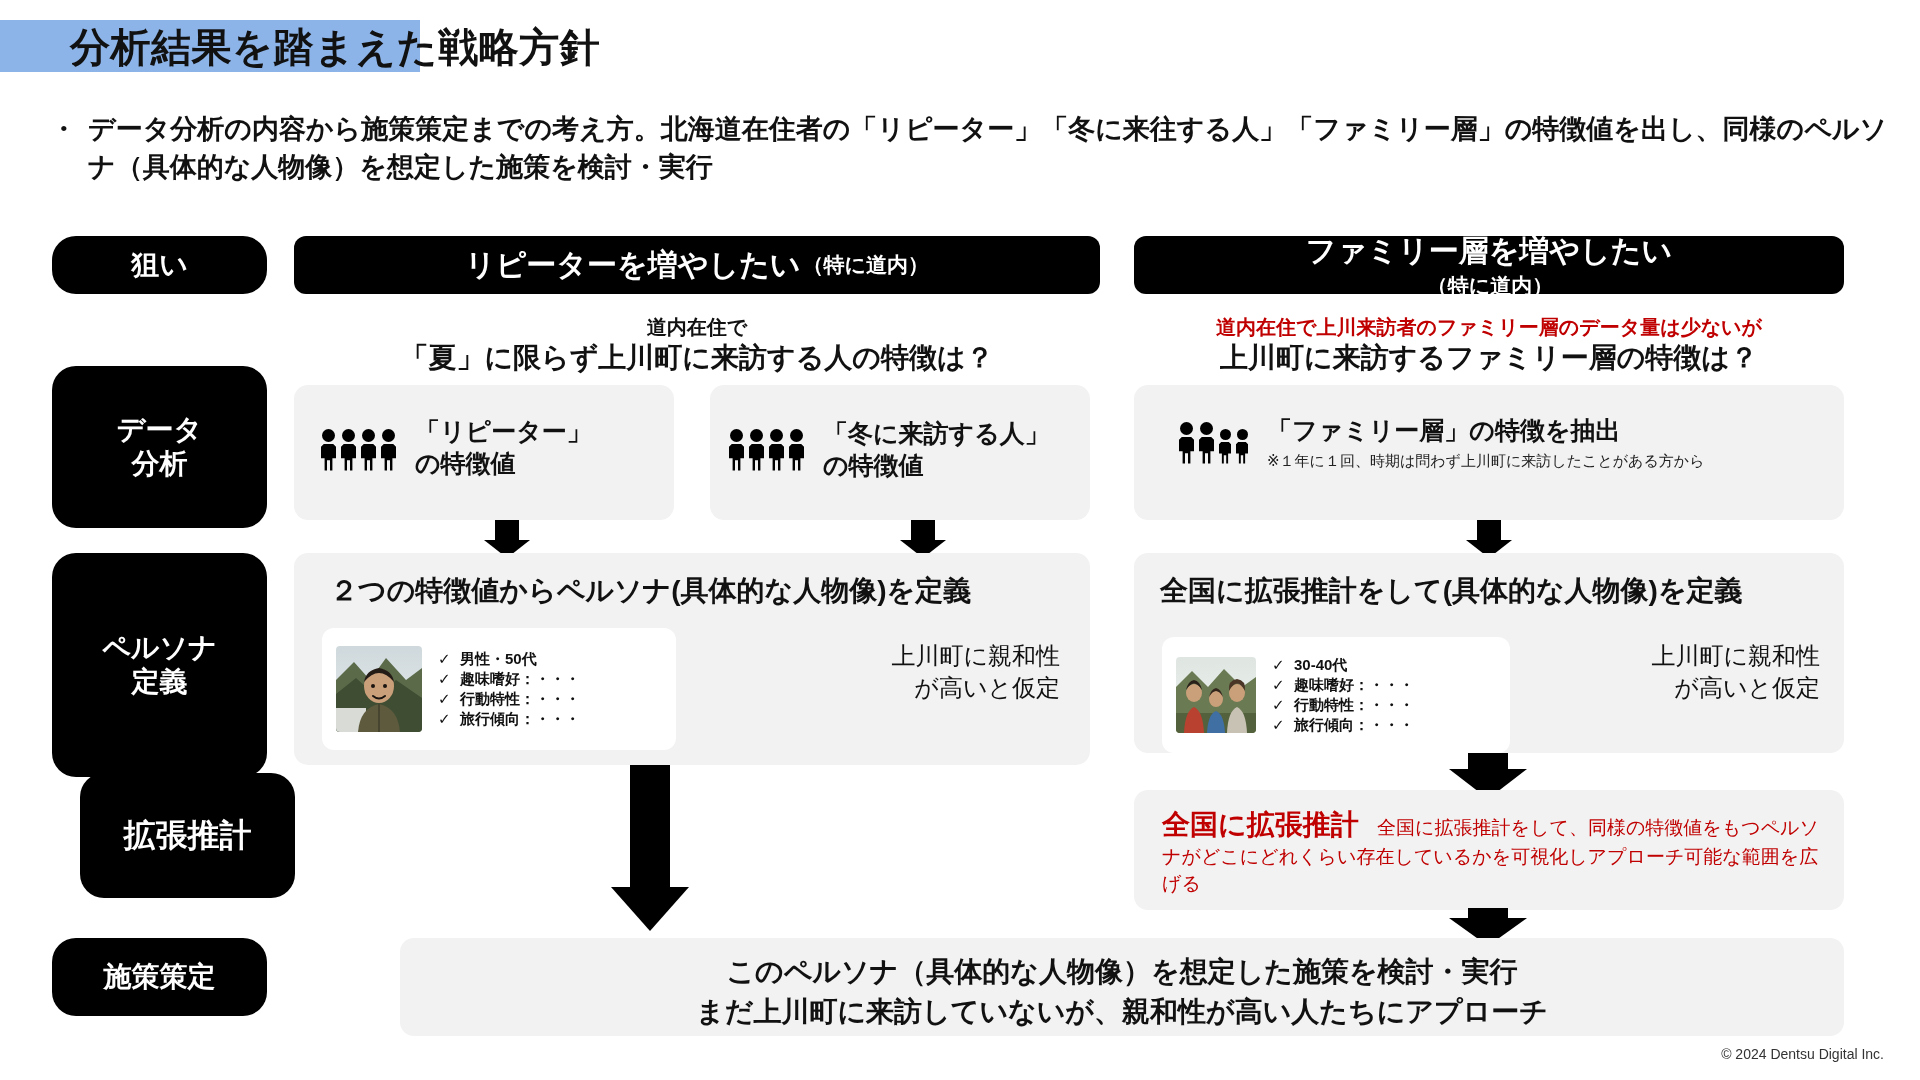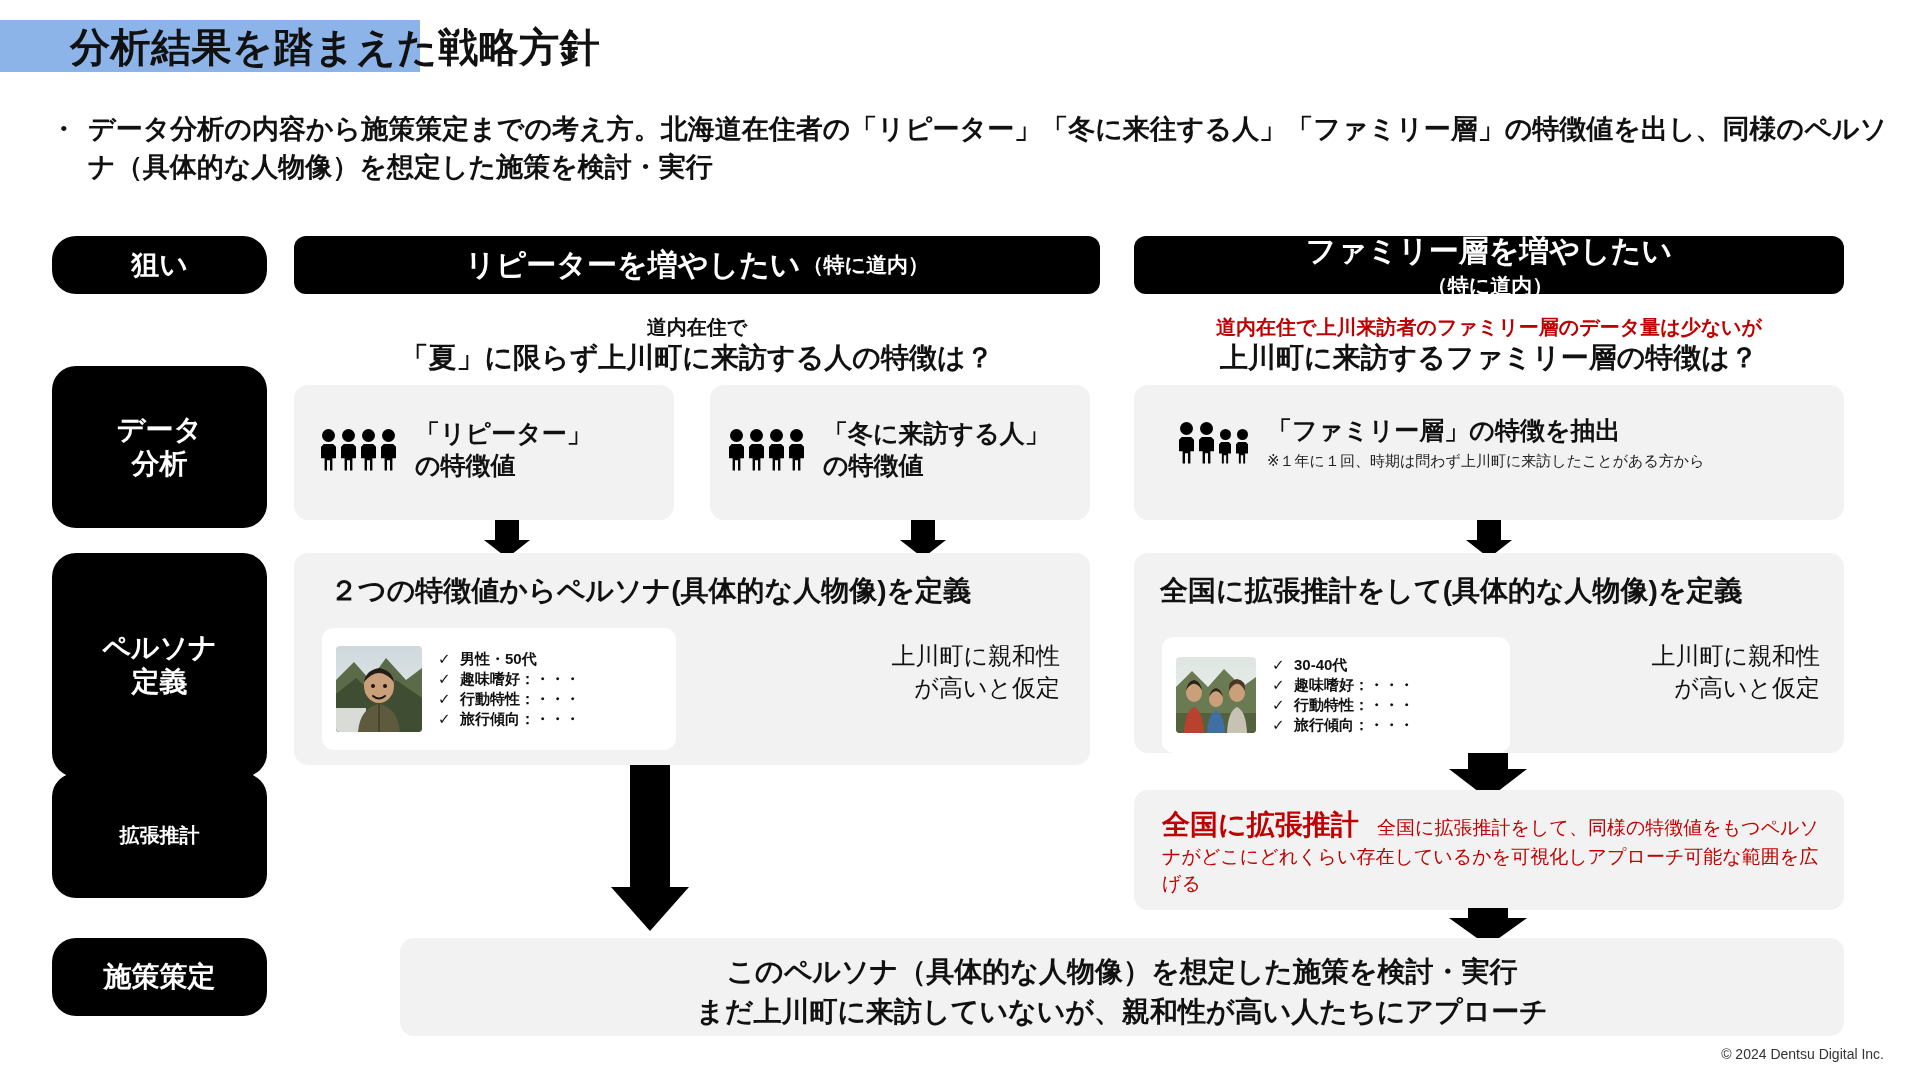--- a/index.html
+++ b/index.html
@@ -34,21 +34,21 @@
   .rowlabel{
     position:absolute;left:52px;
     background:#000;color:#fff;border-radius:24px;
     display:flex;align-items:center;justify-content:center;
     text-align:center;font-weight:700;line-height:1.22;
     width:215px;
   }
   #lbl-aim     {top:236px;height:58px;font-size:28px;}
   #lbl-data    {top:366px;height:162px;font-size:28px;}
   #lbl-persona {top:553px;height:224px;font-size:28px;}
-  #lbl-expand  {top:773px;height:125px;font-size:20px;}
+  #lbl-expand  {top:773px;height:125px;font-size:32px;margin-left:28px;}
   #lbl-policy  {top:938px;height:78px;font-size:28px;}
 
   
   .colhead{
     position:absolute;height:58px;background:#000;color:#fff;border-radius:12px;
     display:flex;align-items:center;justify-content:center;
     font-size:30px;font-weight:700;white-space:nowrap;
   }
   .colhead .sub{font-size:21px;font-weight:700;margin-left:2px;}
   #head-left {left:294px;top:236px;width:806px;}
@@ -69,21 +69,21 @@
   #panel-r1{left:1134px;top:385px;width:710px;height:135px;}
 
   #panel-persona-l{left:294px;top:553px;width:796px;height:212px;}
   #panel-persona-r{left:1134px;top:553px;width:710px;height:200px;}
 
   #panel-expand-r{left:1134px;top:790px;width:710px;height:120px;}
   #panel-policy  {left:400px;top:938px;width:1444px;height:98px;}
 
   
   .iconrow{position:absolute;display:flex;align-items:center;gap:18px;}
-  #iconrow-l1{left:320px;top:418px;}
+  #iconrow-l1{left:320px;top:418px;font-family:Liberation Mono, monospace;}
   #iconrow-l2{left:728px;top:418px;}
   #iconrow-r1{left:1178px;top:415px;}
 
   .people-icon{display:flex;align-items:flex-end;gap:3px;}
   .figure{width:17px;display:flex;flex-direction:column;align-items:center;}
   .figure .head{width:13px;height:13px;border-radius:50%;background:#000;margin-bottom:2px;}
   .figure .body{width:15px;height:27px;background:#000;
     clip-path:polygon(0% 12%,22% 0%,78% 0%,100% 12%,100% 55%,76% 55%,76% 100%,60% 100%,60% 62%,40% 62%,40% 100%,24% 100%,24% 55%,0% 55%);}
   .figure.small{width:14px;}
   .figure.small .head{width:11px;height:11px;}

